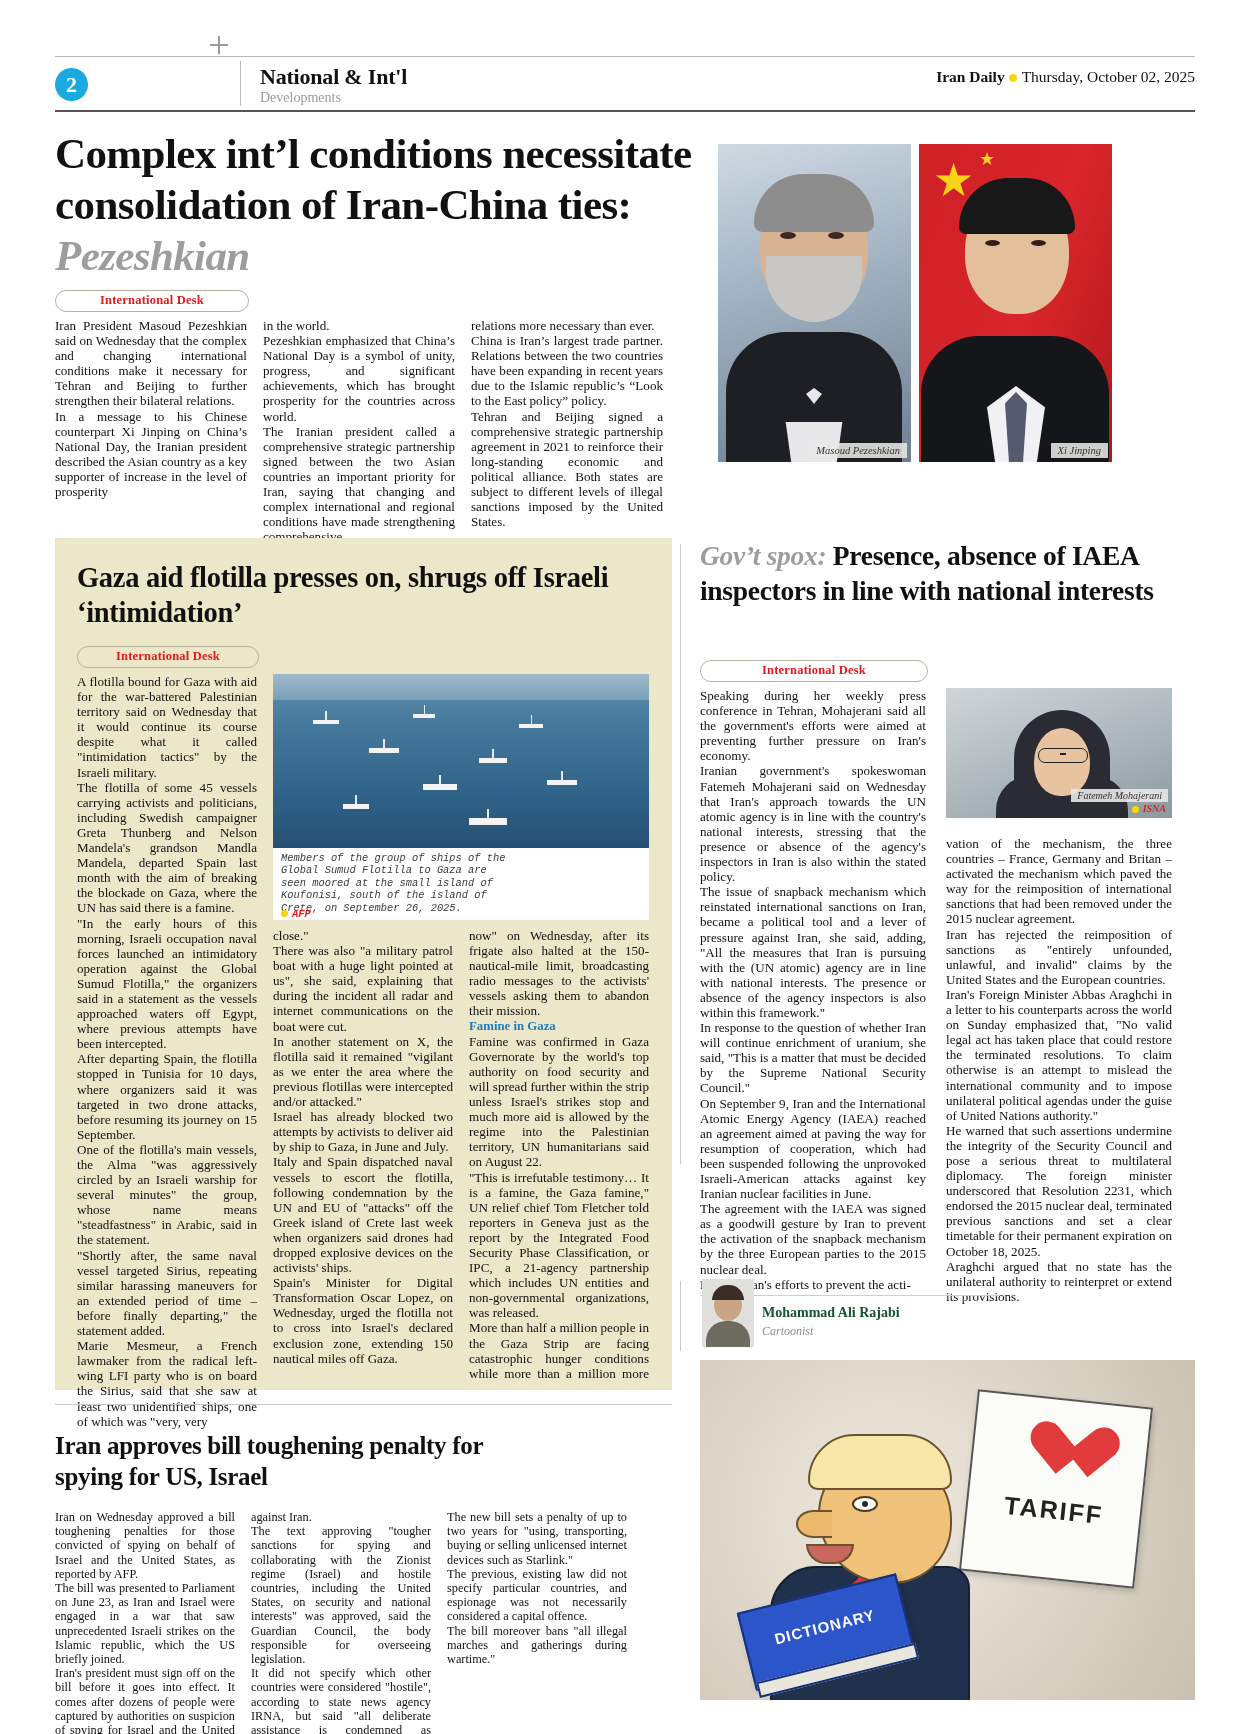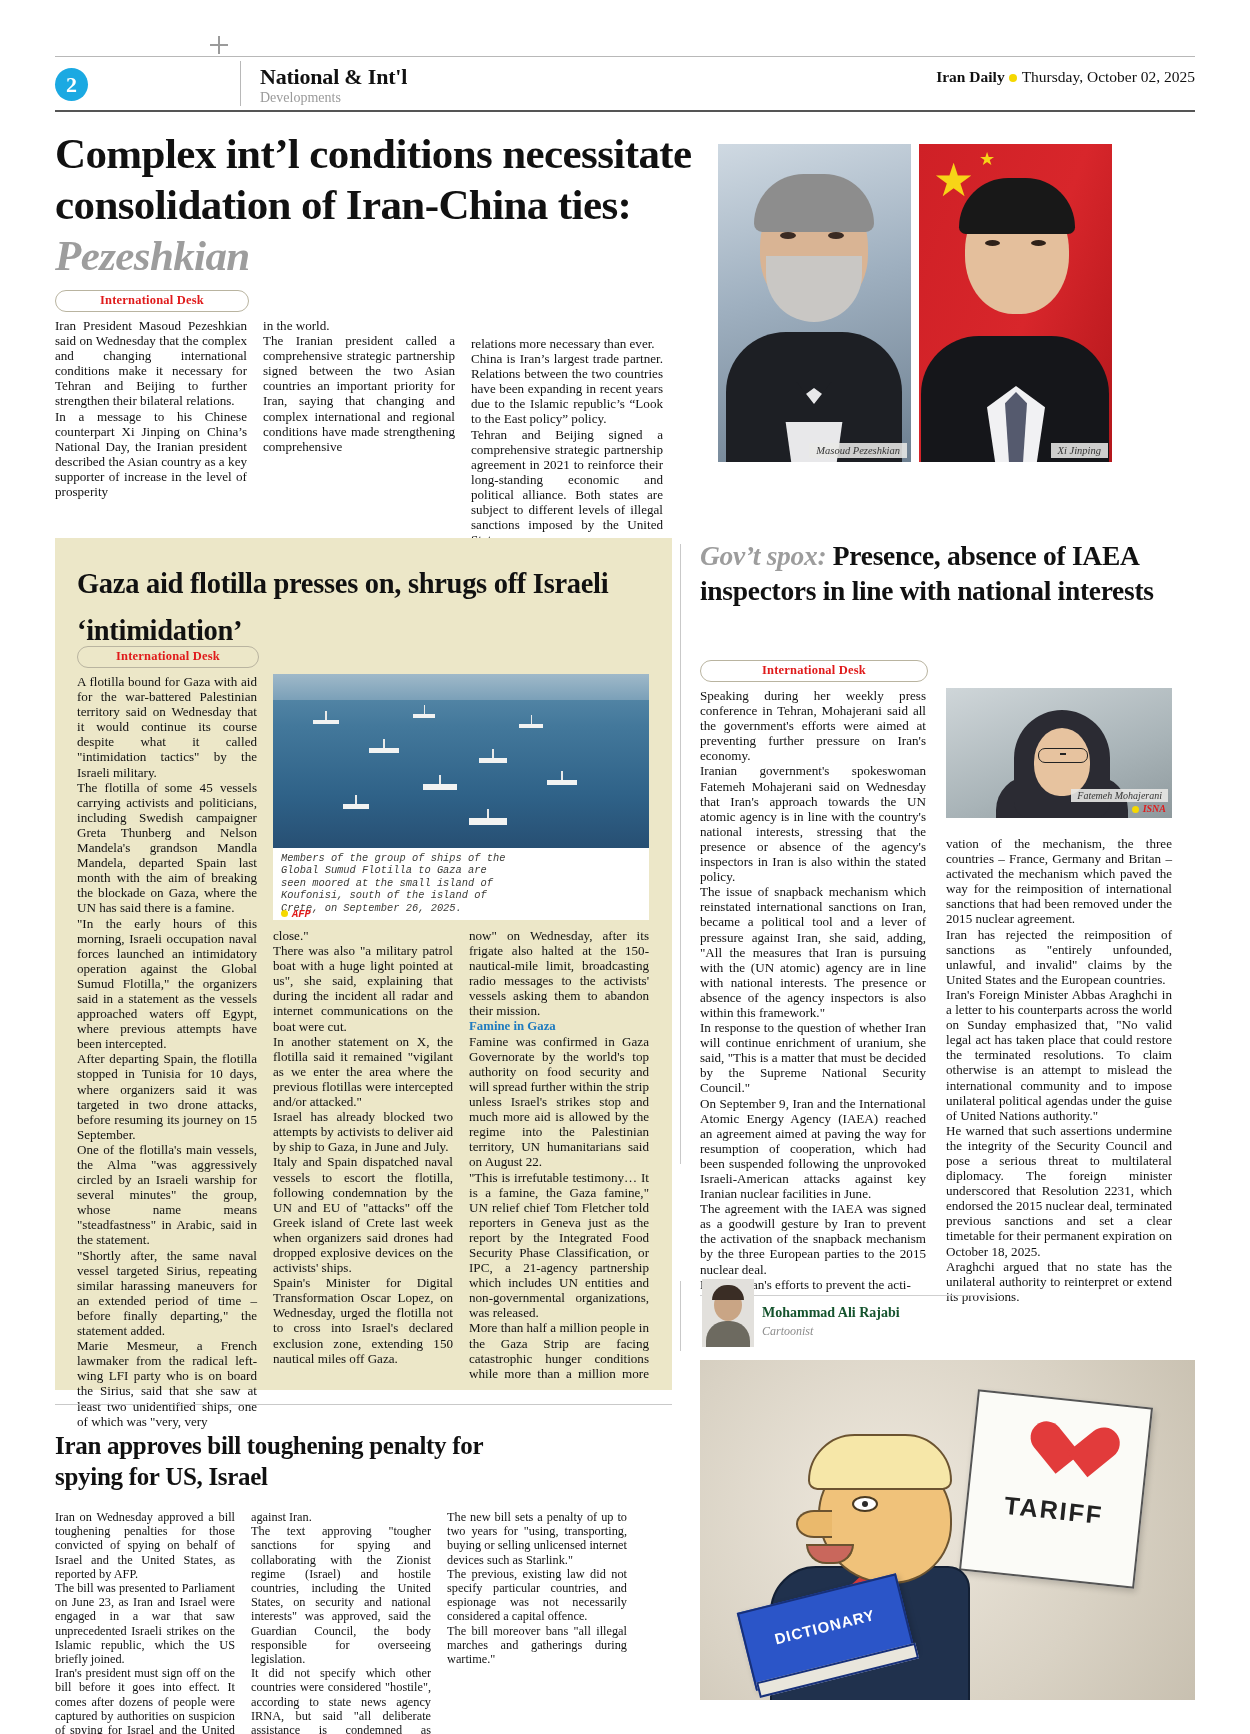--- a/index.html
+++ b/index.html
@@ -34,21 +34,21 @@
   .cap-chip{position:absolute;right:4px;bottom:4px;background:rgba(232,232,230,.88);
             color:#333;font-size:10.5px;font-style:italic;padding:2px 7px;white-space:nowrap;}
 
   
   .lead{position:absolute;left:55px;top:128px;width:1140px;height:390px;}
   .lead h1{margin:0;font-size:43px;line-height:51px;font-weight:bold;letter-spacing:-.6px;width:660px;}
   .lead h1 .kicker{color:#9d9d9d;font-style:italic;font-weight:bold;}
   .lead .desk{position:absolute;left:0;top:162px;width:192px;}
   .lead .c1{position:absolute;left:0;top:190px;width:192px;}
   .lead .c2{position:absolute;left:208px;top:190px;width:192px;}
-  .lead .c3{position:absolute;left:416px;top:208px;width:192px;}
+  .lead .c3{position:absolute;left:416px;top:190px;width:192px;}
   .ph-pez{left:663px;top:16px;width:193px;height:318px;}
   .ph-xi{left:864px;top:16px;width:193px;height:318px;}
 
   
   .pz-bg{position:absolute;inset:0;background:linear-gradient(165deg,#cfd9e2 0%,#9fb0c0 45%,#6d7f90 100%);}
   .pz-head{position:absolute;left:42px;top:38px;width:108px;height:130px;border-radius:52% 52% 46% 46%;background:#d9b494;}
   .pz-hair{position:absolute;left:36px;top:30px;width:120px;height:58px;border-radius:60px 60px 10px 10px;background:#8d8d8d;}
   .pz-beard{position:absolute;left:48px;top:112px;width:96px;height:66px;border-radius:0 0 48px 48px;background:#c9c7c4;}
   .pz-eyeL,.pz-eyeR{position:absolute;top:88px;width:16px;height:7px;border-radius:50%;background:#3a2a22;}
   .pz-eyeL{left:62px;} .pz-eyeR{left:110px;}
@@ -71,21 +71,21 @@
   .xi-eyeL,.xi-eyeR{position:absolute;top:96px;width:15px;height:6px;border-radius:50%;background:#2e2119;}
   .xi-eyeL{left:66px;} .xi-eyeR{left:112px;}
   .xi-body{position:absolute;left:2px;bottom:0;width:188px;height:126px;background:#15161a;border-radius:58px 58px 0 0;}
   .xi-shirt{position:absolute;left:68px;bottom:0;width:58px;height:76px;background:#f1f1f3;
             clip-path:polygon(50% 0,100% 28%,86% 100%,14% 100%,0 28%);}
   .xi-tie{position:absolute;left:86px;bottom:0;width:22px;height:70px;background:#555a6e;
           clip-path:polygon(50% 0,100% 16%,82% 100%,18% 100%,0 16%);}
 
   
   .gaza{position:absolute;left:55px;top:538px;width:617px;height:852px;background:#ece7c8;}
-  .gaza h2{margin:0;position:absolute;left:22px;top:22px;width:560px;font-size:28.5px;line-height:47px;font-weight:bold;letter-spacing:-.3px;}
+  .gaza h2{margin:0;position:absolute;left:22px;top:22px;width:560px;font-size:28.5px;line-height:35px;font-weight:bold;letter-spacing:-.3px;}
   .gaza .desk{position:absolute;left:22px;top:108px;width:180px;}
   .gz-c1{position:absolute;left:22px;top:136px;width:180px;}
   .gz-c2{position:absolute;left:218px;top:136px;width:180px;}
   .gz-c3{position:absolute;left:414px;top:136px;width:180px;}
   .ph-flot{left:218px;top:136px;width:376px;height:174px;}
   .flot-sea{position:absolute;inset:0;background:linear-gradient(180deg,#5f8fad 0%,#43789b 30%,#2f6288 70%,#274f73 100%);}
   .flot-sky{position:absolute;left:0;top:0;width:100%;height:26px;background:linear-gradient(180deg,#9fb9c9,#7ba0b8);}
   .boat{position:absolute;background:#f2f3f2;}
   .boat:after{content:"";position:absolute;left:48%;bottom:100%;width:1.5px;height:9px;background:#e9eae9;}
   .gz-capbox{position:absolute;left:218px;top:310px;width:376px;height:72px;background:#ffffff;font-family:Liberation Mono, monospace;}
@@ -184,20 +184,21 @@
       <span class="kicker">Pezeshkian</span>
     </h1>
     <div class="desk">International Desk</div>
 
     <div class="col c1">
       <p>Iran President Masoud Pezeshkian said on Wednesday that the complex and changing international conditions make it necessary for Tehran and Beijing to further strengthen their bilateral relations.</p>
       <p>In a message to his Chinese counterpart Xi Jinping on China’s National Day, the Iranian president described the Asian country as a key supporter of increase in the level of prosperity</p>
     </div>
     <div class="col c2">
       <p>in the world.</p>
+      <p>Pezeshkian emphasized that China’s National Day is a symbol of unity, progress, and significant achievements, which has brought prosperity for the countries across world.</p>
       <p>The Iranian president called a comprehensive strategic partnership signed between the two Asian countries an important priority for Iran, saying that changing and complex international and regional conditions have made strengthening comprehensive</p>
     </div>
     <div class="col c3">
       <p>relations more necessary than ever.</p>
       <p>China is Iran’s largest trade partner. Relations between the two countries have been expanding in recent years due to the Islamic republic’s “Look to the East policy” policy.</p>
       <p>Tehran and Beijing signed a comprehensive strategic partnership agreement in 2021 to reinforce their long-standing economic and political alliance. Both states are subject to different levels of illegal sanctions imposed by the United States.</p>
     </div>
 
     <div class="photo ph-pez">
       <div class="pz-bg"></div>

